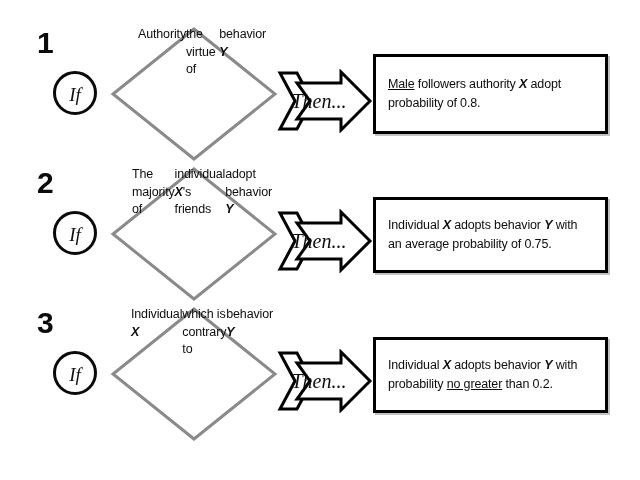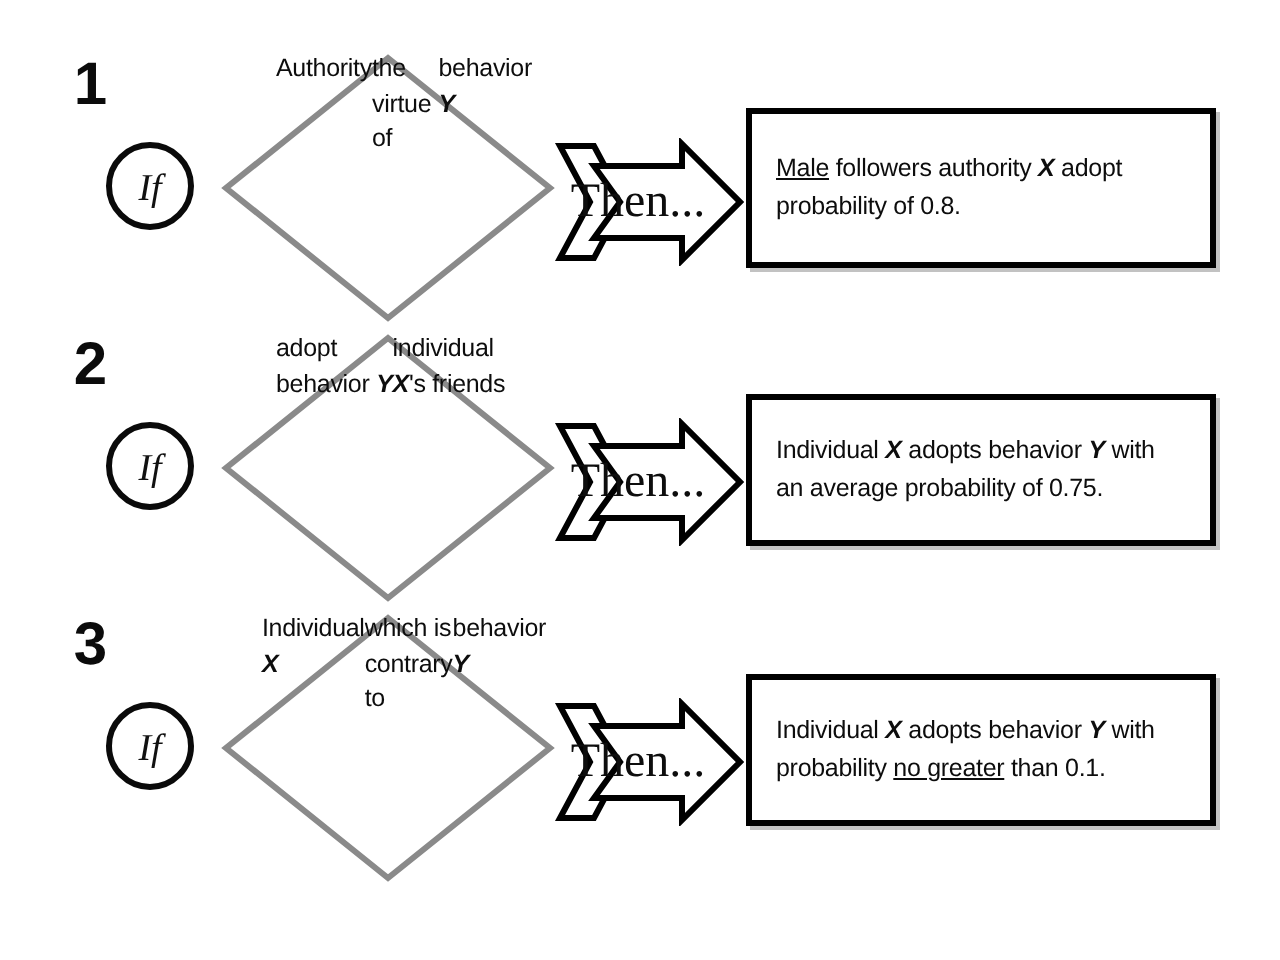--- a/index.html
+++ b/index.html
@@ -122,21 +122,22 @@
   .then-label {
     position: absolute;
     left: 10px;
     top: 0;
     width: 64px;
     height: 64px;
     display: flex;
     align-items: center;
     justify-content: center;
     font-family: "Liberation Serif", serif;
-    font-size: 24px;
+    font-style: italic;
+    font-size: 20px;
     line-height: 20px;
     color: #0d0d0d;
     white-space: nowrap;
   }
 
   
   .result-box {
     position: absolute;
     left: 373px;
     width: 235px;
@@ -212,22 +213,23 @@
 
     <div class="if-circle">
       <span>If</span>
     </div>
 
     <div class="diamond-wrap">
       <svg width="168" height="136" viewBox="0 0 168 136">
         <polygon points="84,3 165,68 84,133 3,68" fill="#ffffff" stroke="#8a8a8a" stroke-width="3"></polygon>
       </svg>
       <div class="diamond-text">
+          <div><span>The majority of</span></div>
+          <div><span>individual </span><b>X</b><span>'s friends</span></div>
           <div><span>adopt behavior </span><b>Y</b></div>
-          <div><span>individual </span><b>X</b><span>'s friends</span></div>
         </div>
     </div>
 
     <div class="then-arrow">
       <svg width="96" height="64" viewBox="0 0 96 64">
         <path d="M3,4 L20,4 L35,32 L20,60 L3,60 L18,32 Z" fill="#ffffff" stroke="#000000" stroke-width="3" stroke-linejoin="miter"></path>
         <path d="M20,14 L64,14 L64,3 L93,32 L64,61 L64,50 L20,50 L33,32 Z" fill="#ffffff" stroke="#000000" stroke-width="3" stroke-linejoin="miter"></path>
       </svg>
       <div class="then-label">Then...</div>
     </div>
@@ -262,18 +264,18 @@
       <svg width="96" height="64" viewBox="0 0 96 64">
         <path d="M3,4 L20,4 L35,32 L20,60 L3,60 L18,32 Z" fill="#ffffff" stroke="#000000" stroke-width="3" stroke-linejoin="miter"></path>
         <path d="M20,14 L64,14 L64,3 L93,32 L64,61 L64,50 L20,50 L33,32 Z" fill="#ffffff" stroke="#000000" stroke-width="3" stroke-linejoin="miter"></path>
       </svg>
       <div class="then-label">Then...</div>
     </div>
 
     <div class="result-box">
       <div class="result-text">
           <div><span>Individual </span><b>X</b><span> adopts behavior </span><b>Y</b><span> with</span></div>
-          <div><span>probability </span><u>no greater</u><span> than 0.1.</span></div>
+          <div><span>probability </span><u>no greater</u><span> than 0.2.</span></div>
         </div>
     </div>
   </div>
 
 </div>
 
 </body></html>

